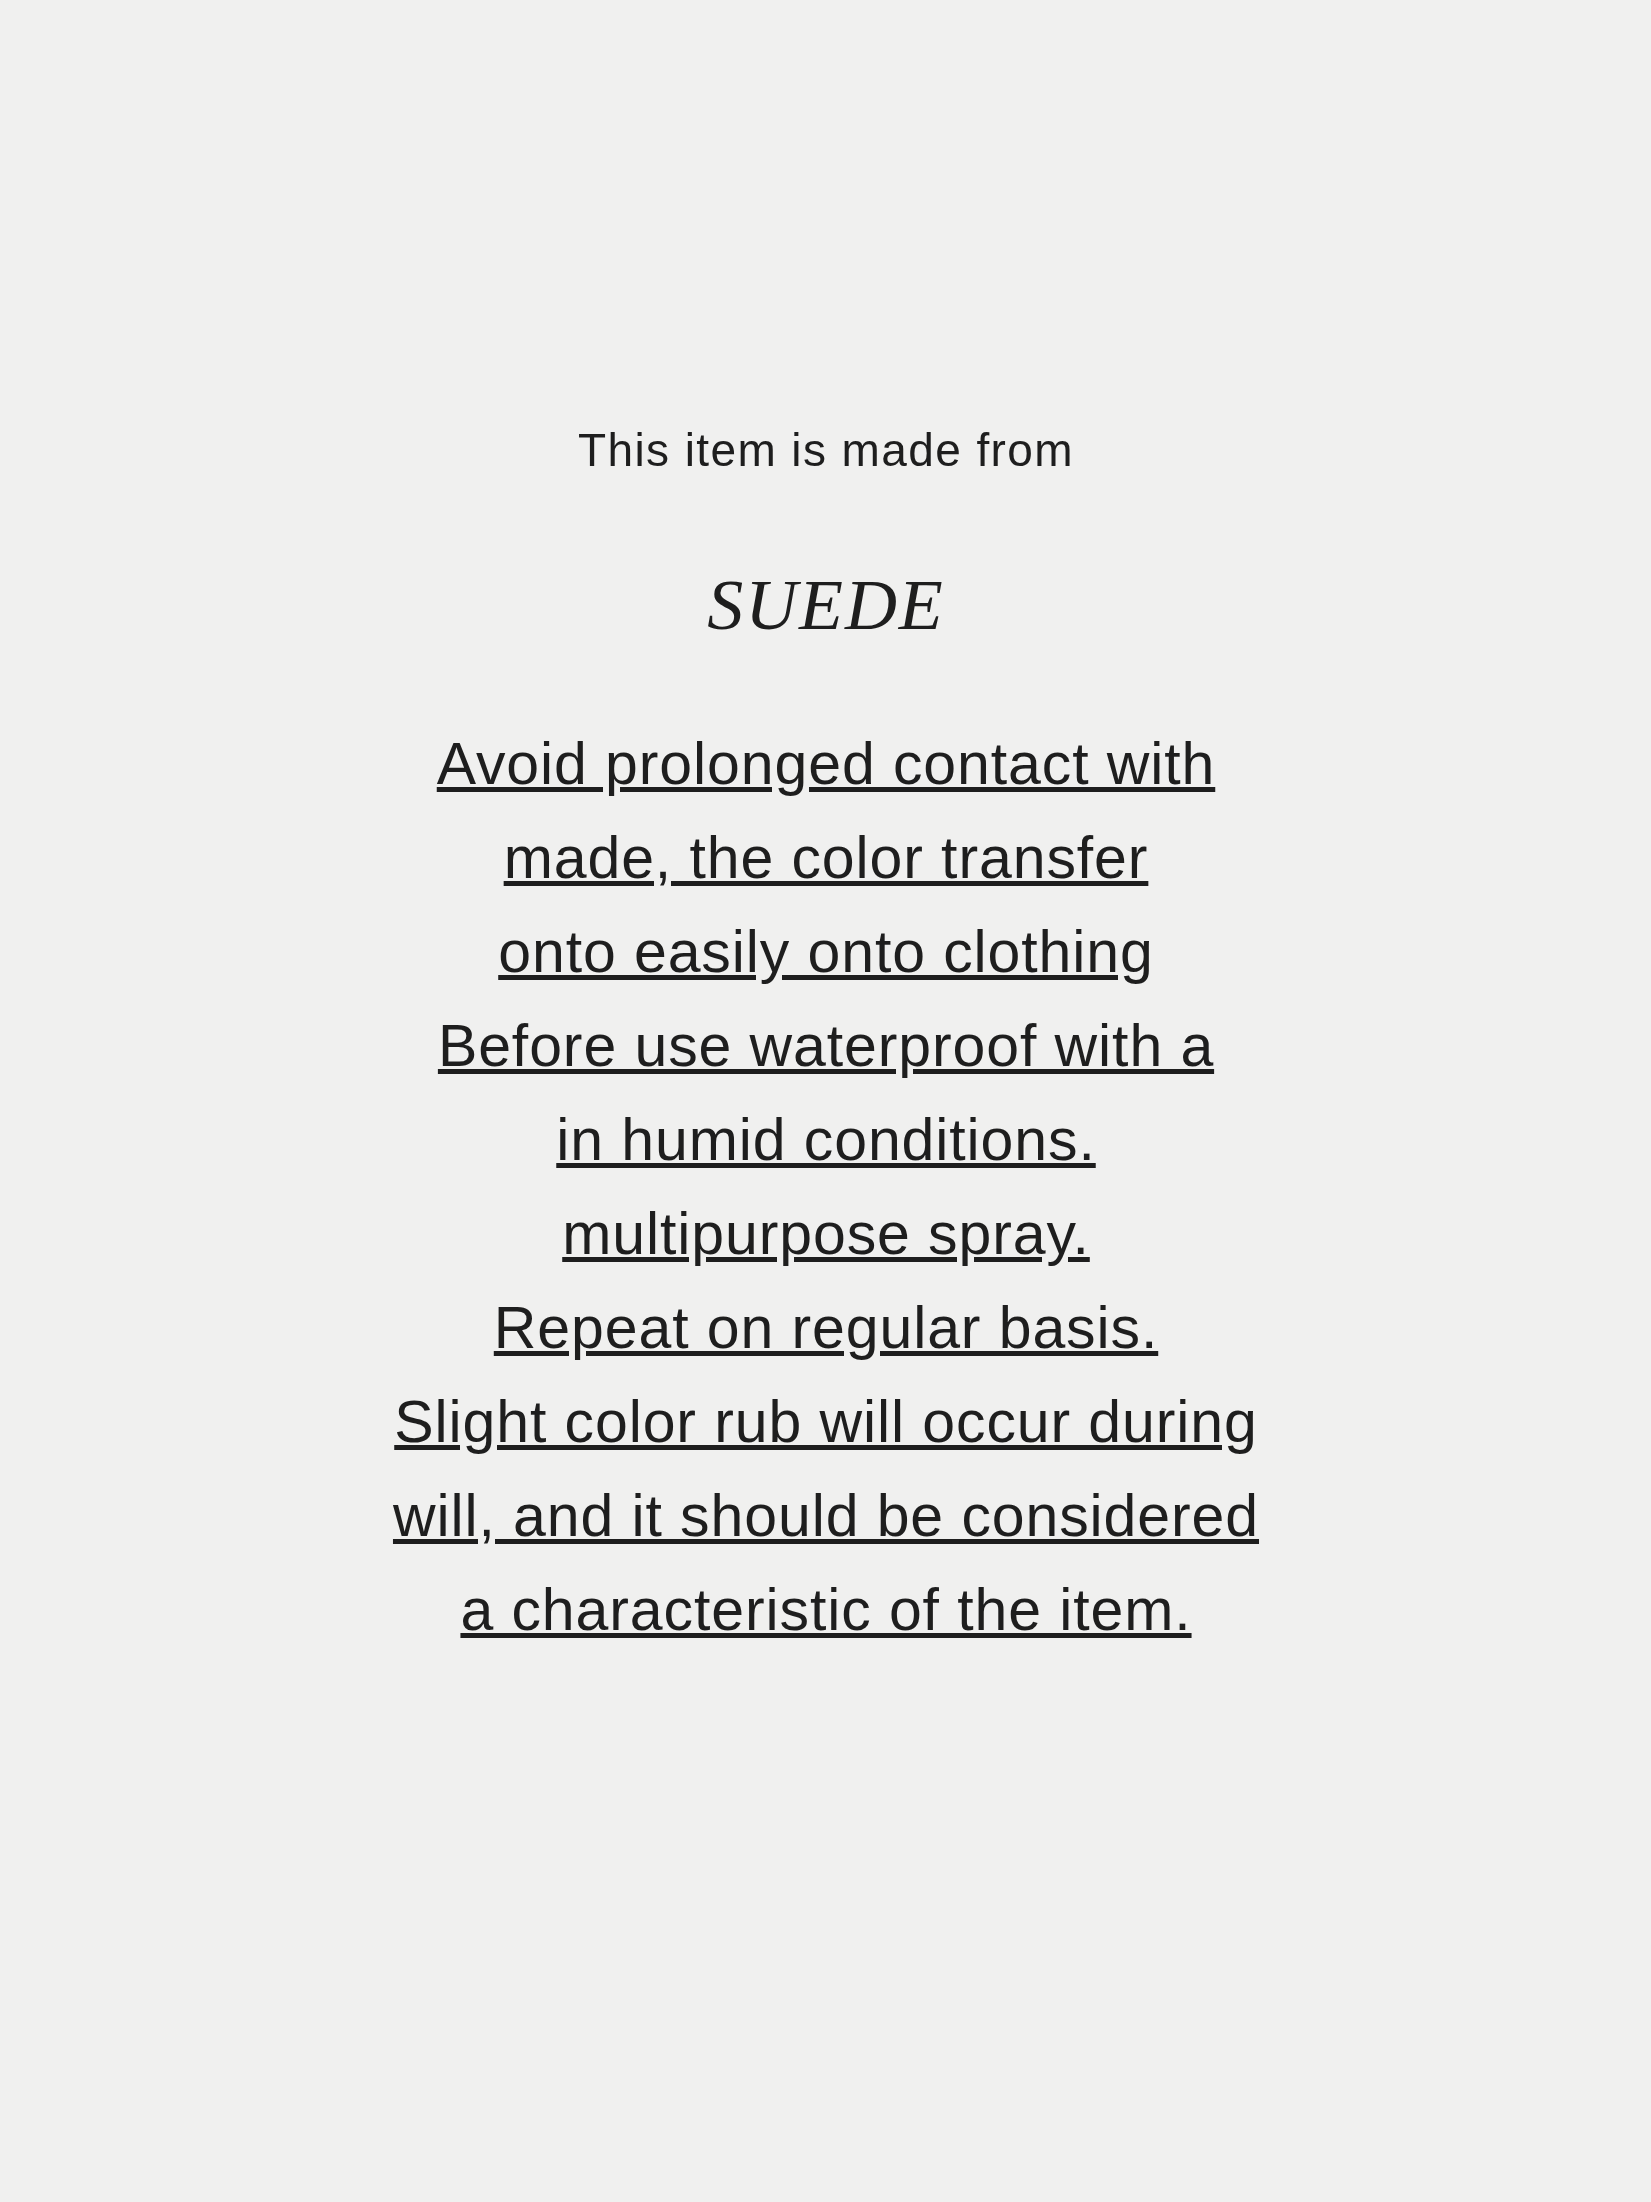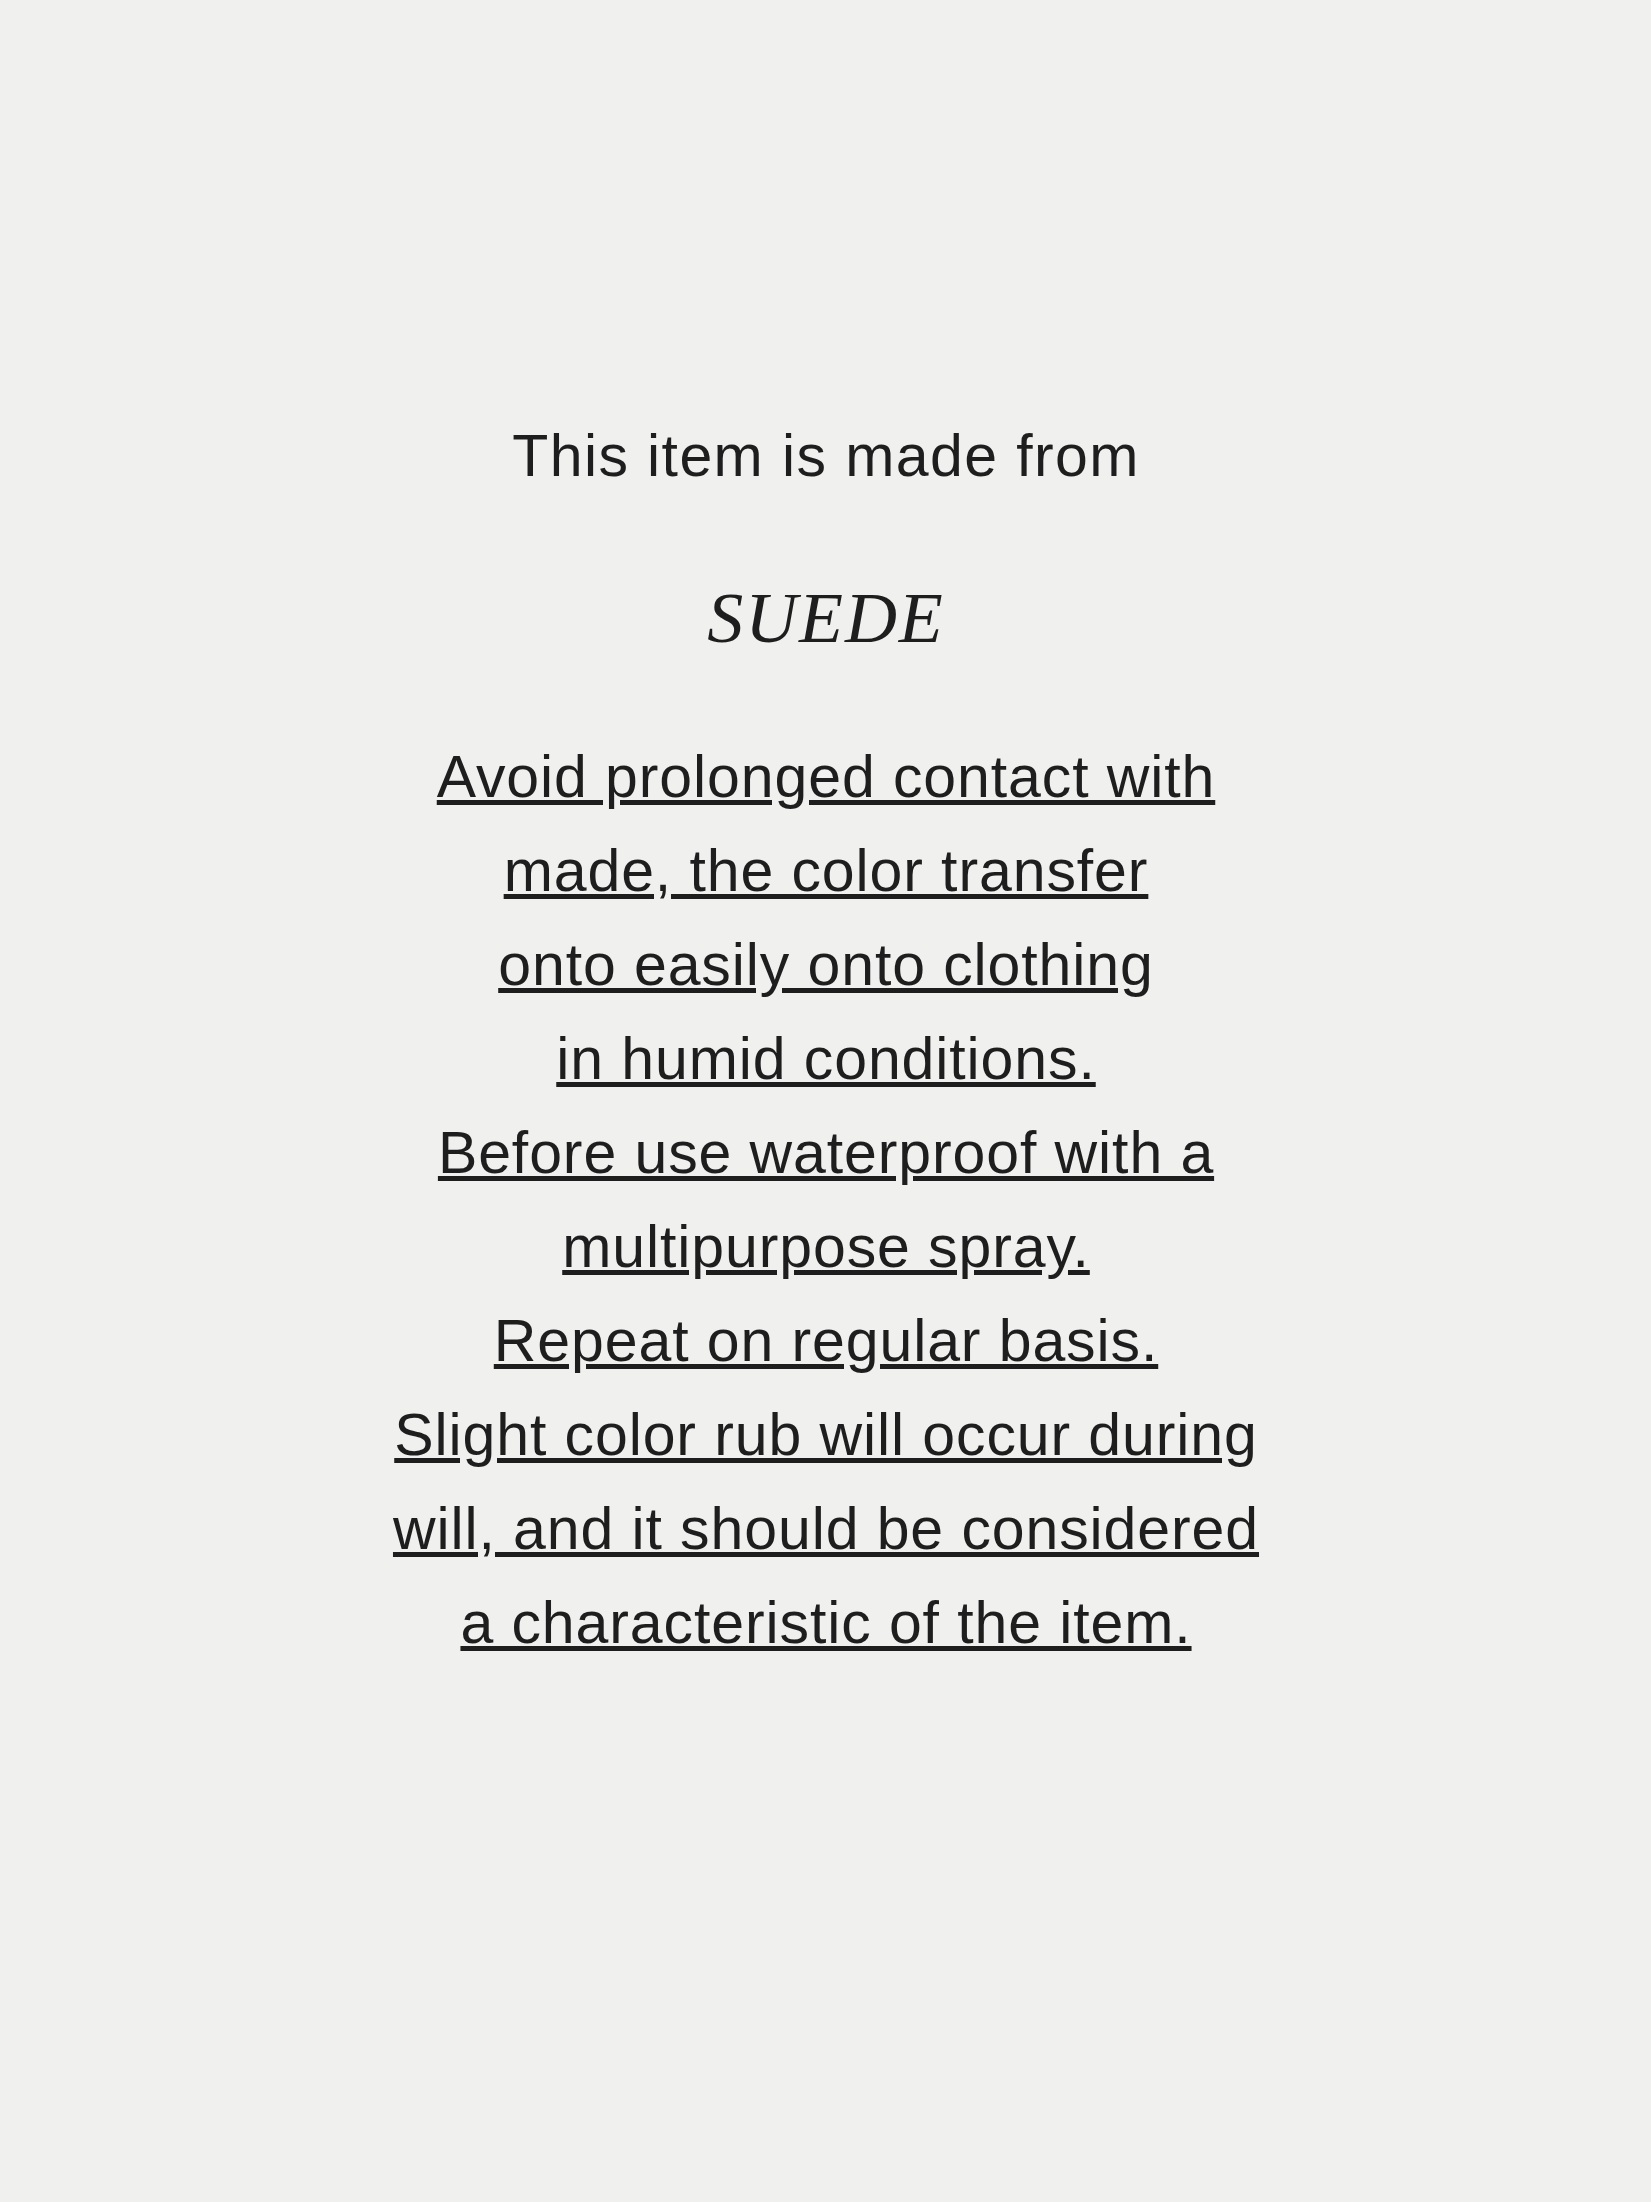--- a/index.html
+++ b/index.html
@@ -18,21 +18,21 @@
     box-sizing: border-box;
     width: 100%;
     height: 100%;
     padding-top: 427px;
     text-align: center;
   }
   .intro {
     margin: 0;
     font-family: "Liberation Sans", sans-serif;
     font-weight: 400;
-    font-size: 59px;
+    font-size: 46px;
     line-height: 1;
     letter-spacing: 1.4px;
   }
   .material {
     margin: 96px 0 0 0;
     font-family: "Liberation Serif", serif;
     font-style: italic;
     font-weight: 500;
     font-size: 72px;
     line-height: 1;
@@ -56,22 +56,22 @@
 
 <main class="care-card">
   <p class="intro">This item is made from</p>
 
   <h1 class="material">SUEDE</h1>
 
   <div class="care">
     <div class="care-line">Avoid prolonged contact with</div>
     <div class="care-line">made, the color transfer</div>
     <div class="care-line">onto easily onto clothing</div>
+    <div class="care-line">Before use waterproof with a</div>
     <div class="care-line">in humid conditions.</div>
-    <div class="care-line">Before use waterproof with a</div>
     <div class="care-line">multipurpose spray.</div>
     <div class="care-line">Repeat on regular basis.</div>
     <div class="care-line">Slight color rub will occur during</div>
     <div class="care-line">will, and it should be considered</div>
     <div class="care-line">a characteristic of the item.</div>
   </div>
 </main>
 
 
 </body></html>

